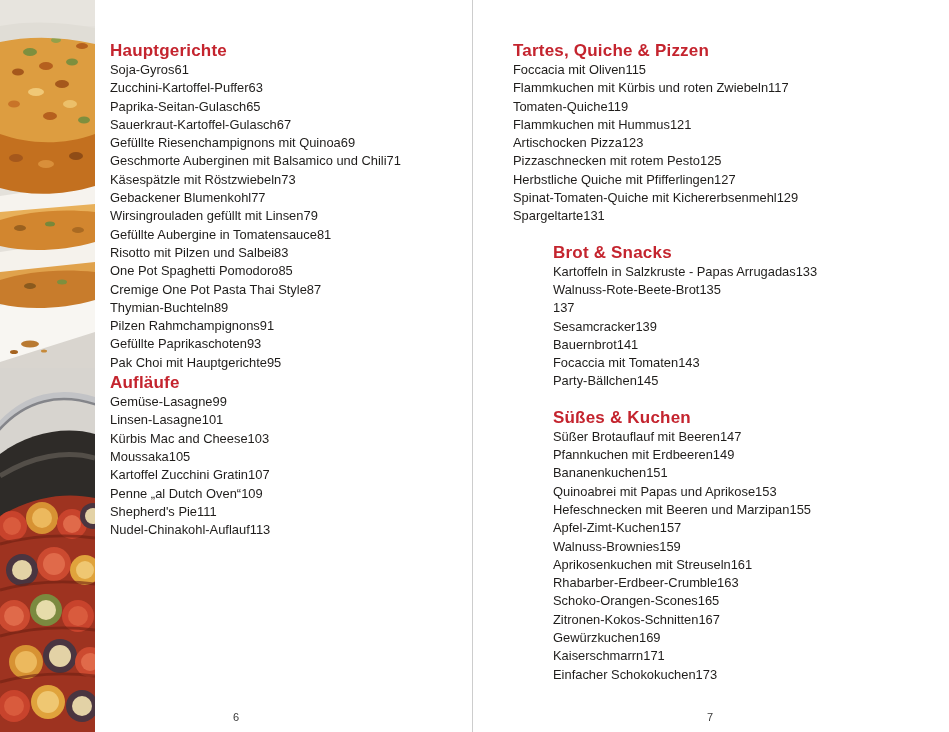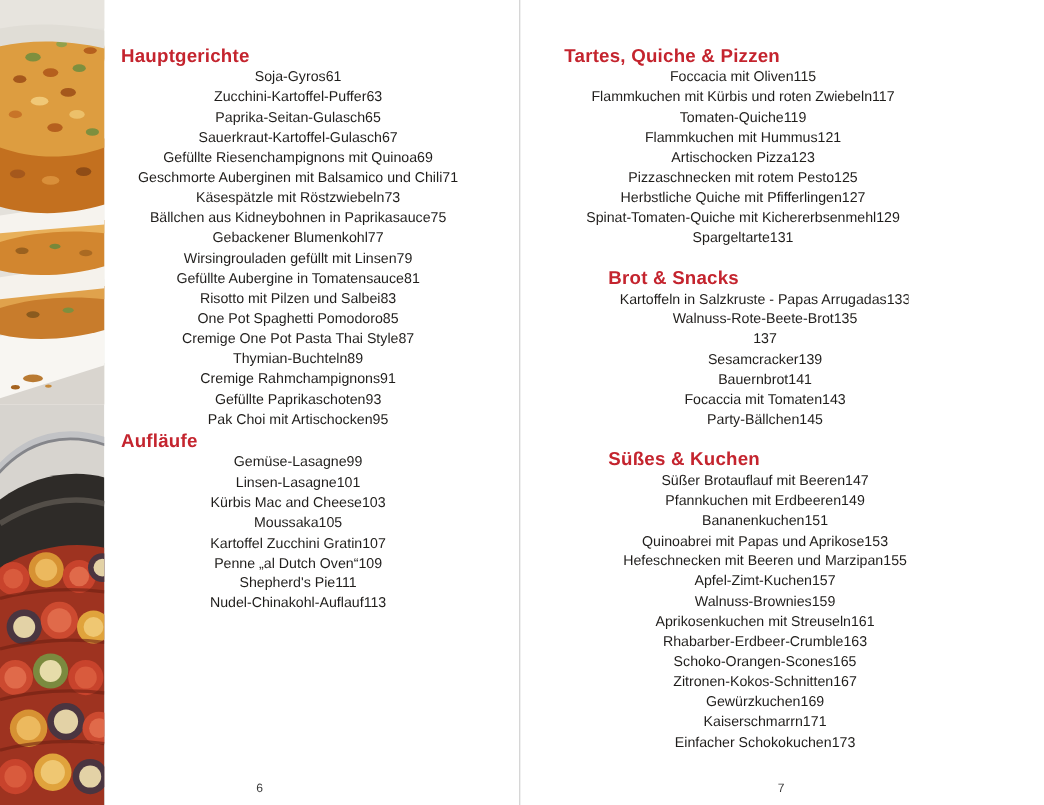--- a/index.html
+++ b/index.html
@@ -16,21 +16,21 @@
   .page-content.left{left:110px;width:322px;}
   .page-content.right{left:513px;width:325px;}
   .section-title{
     font-size:17px;font-weight:bold;color:#c4242e;margin:0;
     line-height:21px;letter-spacing:0.2px;
   }
   .toc-section{margin:0;}
   .page-content.left .toc-section + .toc-section{}
   .page-content.right .toc-section + .toc-section{margin-top:16px;margin-left:40px;}
   .toc-row{
-    display:flex;justify-content:center;align-items:baseline;
+    display:flex;justify-content:flex-start;align-items:baseline;
     line-height:18.3px;font-size:12.9px;color:#1f1d1b;
   }
   .toc-label{white-space:nowrap;}
   .toc-page{white-space:nowrap;}
   .footer-num{
     position:absolute;top:710px;transform:translateX(-50%);
     font-size:11px;color:#3a3a3a;line-height:14px;
   }
   .footer-num.left{left:236px;}
   .footer-num.right{left:710px;}
@@ -169,24 +169,20 @@
           </div>
           <div class="toc-row">
             <span class="toc-label">Geschmorte Auberginen mit Balsamico und Chili</span>
             <span class="toc-page">71</span>
           </div>
           <div class="toc-row">
             <span class="toc-label">Käsespätzle mit Röstzwiebeln</span>
             <span class="toc-page">73</span>
           </div>
           <div class="toc-row">
-            <span class="toc-label">Bällchen aus Kidneybohnen in Paprikasauce</span>
-            <span class="toc-page">75</span>
-          </div>
-          <div class="toc-row">
             <span class="toc-label">Gebackener Blumenkohl</span>
             <span class="toc-page">77</span>
           </div>
           <div class="toc-row">
             <span class="toc-label">Wirsingrouladen gefüllt mit Linsen</span>
             <span class="toc-page">79</span>
           </div>
           <div class="toc-row">
             <span class="toc-label">Gefüllte Aubergine in Tomatensauce</span>
             <span class="toc-page">81</span>
@@ -201,29 +197,29 @@
           </div>
           <div class="toc-row">
             <span class="toc-label">Cremige One Pot Pasta Thai Style</span>
             <span class="toc-page">87</span>
           </div>
           <div class="toc-row">
             <span class="toc-label">Thymian-Buchteln</span>
             <span class="toc-page">89</span>
           </div>
           <div class="toc-row">
-            <span class="toc-label">Cremige Rahmchampignons</span>
+            <span class="toc-label">Pilzen Rahmchampignons</span>
             <span class="toc-page">91</span>
           </div>
           <div class="toc-row">
             <span class="toc-label">Gefüllte Paprikaschoten</span>
             <span class="toc-page">93</span>
           </div>
           <div class="toc-row">
-            <span class="toc-label">Pak Choi mit Artischocken</span>
+            <span class="toc-label">Pak Choi mit Hauptgerichte</span>
             <span class="toc-page">95</span>
           </div>
         </section>
         <section class="toc-section">
           <h2 class="section-title">Aufläufe</h2>
           <div class="toc-row">
             <span class="toc-label">Gemüse-Lasagne</span>
             <span class="toc-page">99</span>
           </div>
           <div class="toc-row">

